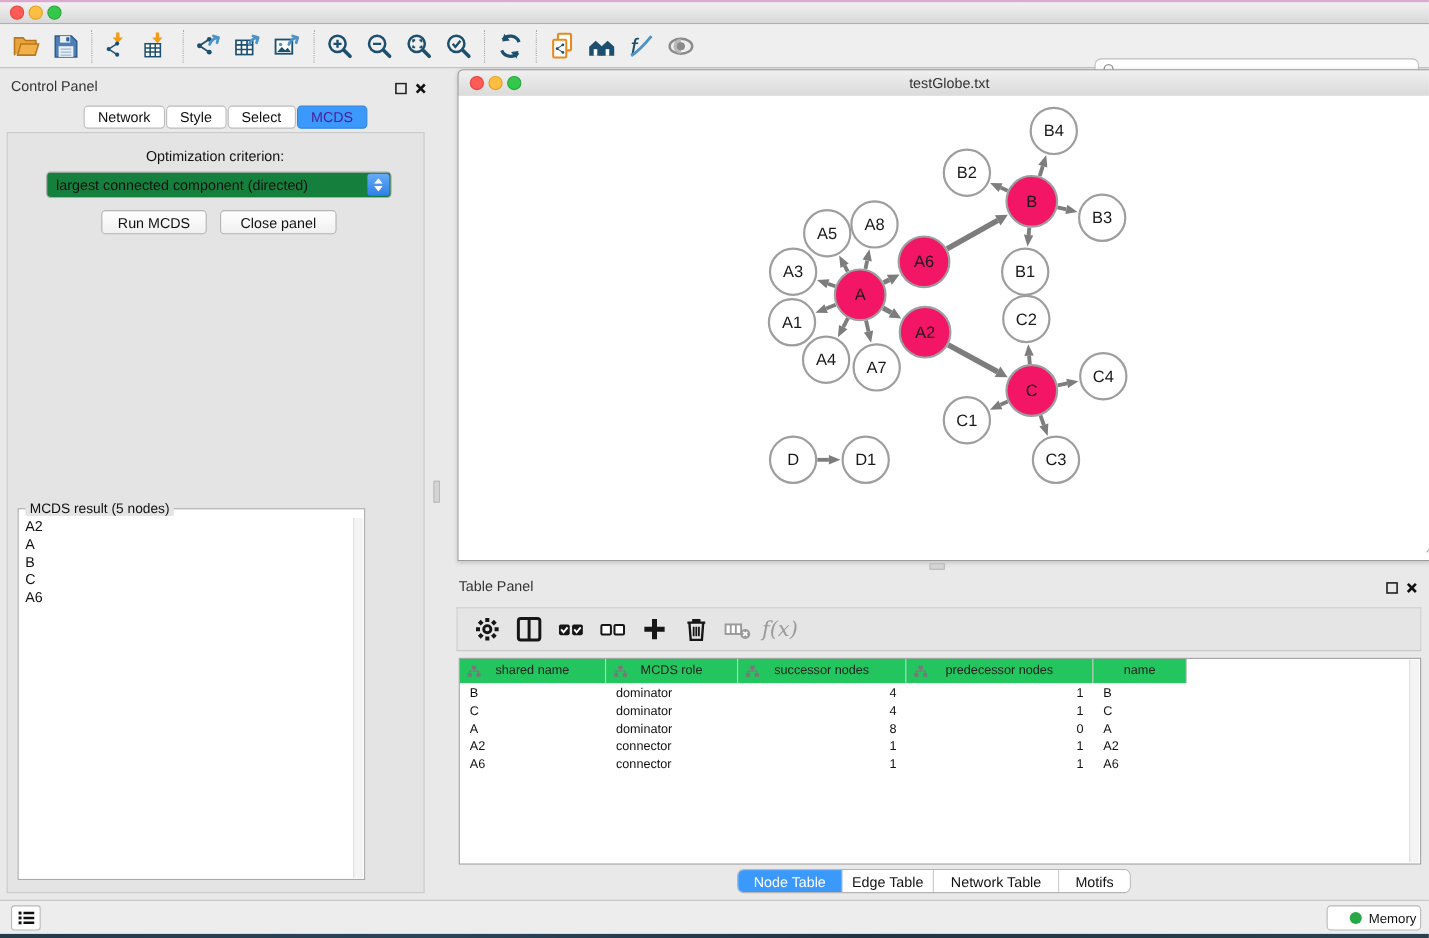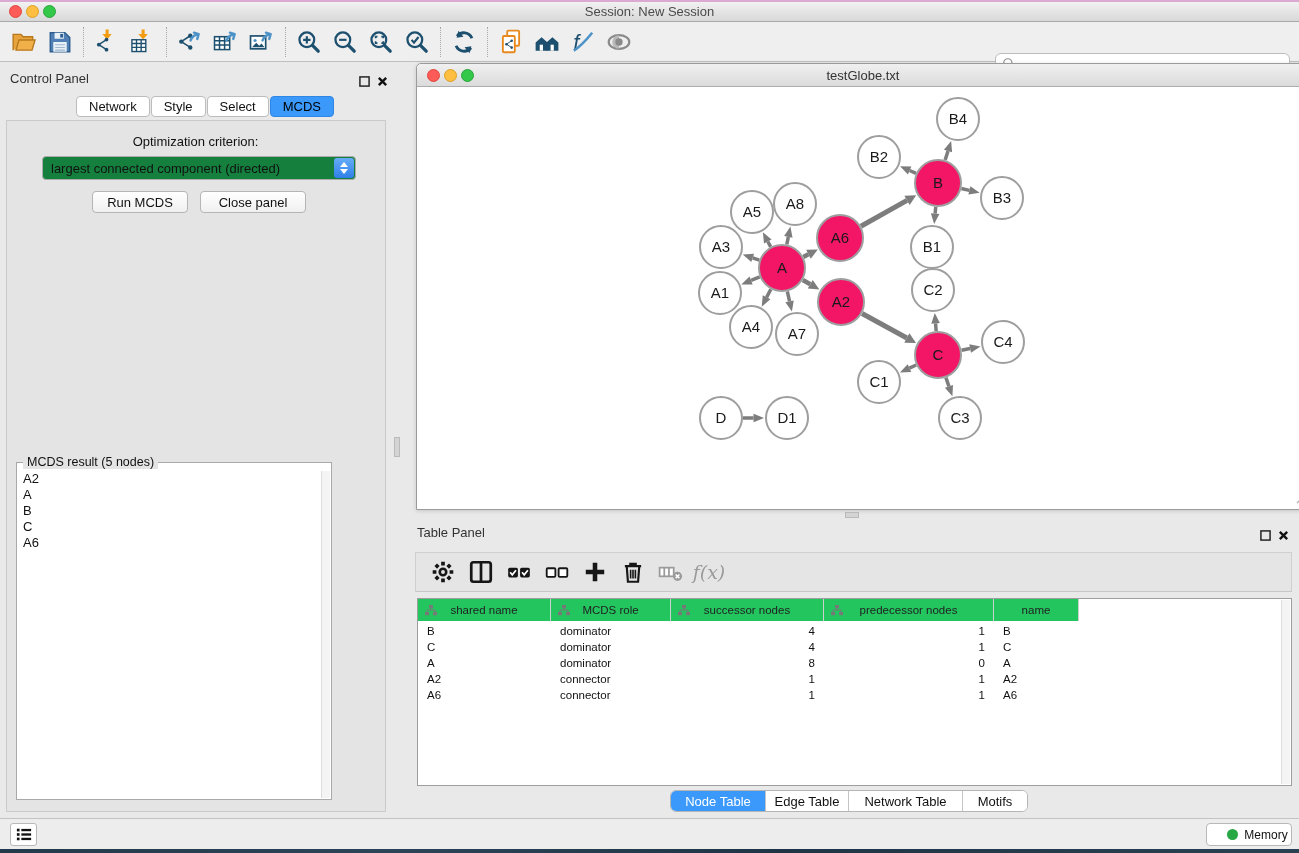--- a/index.html
+++ b/index.html
@@ -28,21 +28,21 @@
     background:#FFF; padding:0 6px 0 26px; font-size:12px; outline:none; }
   .search-glass { position:absolute; left:7px; top:4px; }
 
   
   .cp-title { left:10px; top:71px; font-size:13px; color:#333; }
   .panel-ctl { position:absolute; top:73px; cursor:default; }
   .cp-tabs { left:76px; top:96px; height:22px; display:flex; }
   .tab-btn { height:21px; padding:0 12px; font-size:13px; background:#FFF;
     border:1px solid #BCBCBC; border-radius:4px; margin-right:1px;
     display:flex; align-items:center; color:#111; }
-  .tab-btn.active { background:#3B99FC; border-color:#2F86E4; color:#000000; }
+  .tab-btn.active { background:#3B99FC; border-color:#2F86E4; color:#4c1d95; }
   .cp-content { left:6px; top:120px; width:380px; height:692px; background:#E4E4E4;
     border:1px solid #CACACA; }
   .cp-crit-label { left:0; top:134px; width:391px; text-align:center; font-size:13px; color:#111; }
   .cp-select { left:42px; top:156px; width:314px; height:24px; background:#15803d;
     border:1px solid #ABABAB; border-radius:4px; font-size:13px; color:#111;
     display:flex; align-items:center; padding-left:8px; }
   .cp-select .stepper { position:absolute; right:1px; top:1px; width:20px; height:20px;
     background:linear-gradient(#66ACF6,#2E7FE8); border-radius:3px;
     display:flex; flex-direction:column; align-items:center; justify-content:center; gap:2px; }
   .mac-btn { position:absolute; height:22px; background:linear-gradient(#FFFFFF,#F0F0F0);
@@ -112,21 +112,20 @@
     background:linear-gradient(90deg,#233A4B,#2C4458 30%,#1F3546 60%,#2A4152); }
 </style>
 </head>
 <body>
 
 <div class="abs titlebar">
   <div class="pinkline"></div>
   <span class="tl red"></span>
   <span class="tl yel"></span>
   <span class="tl grn"></span>
-  <div class="title">Session: New Session</div>
 </div>
 
 <div class="abs toolbar">
   <span id="main-toolbar-icons" style="display:flex;align-items:center;">
       <span class="tb-btn">
         <svg width="26" height="26" viewBox="0 0 24 24">
           <path d="M2 19.5 V5 h7.2 l2 2.2 H20 v3" fill="#E9A33C" stroke="#B8791C" stroke-width="1.3"></path>
           <path d="M4.6 19.5 L7.4 10.2 h14.8 L19.4 19.5 z" fill="#F2B04B" stroke="#B8791C" stroke-width="1.3"></path>
         </svg>
       </span>

